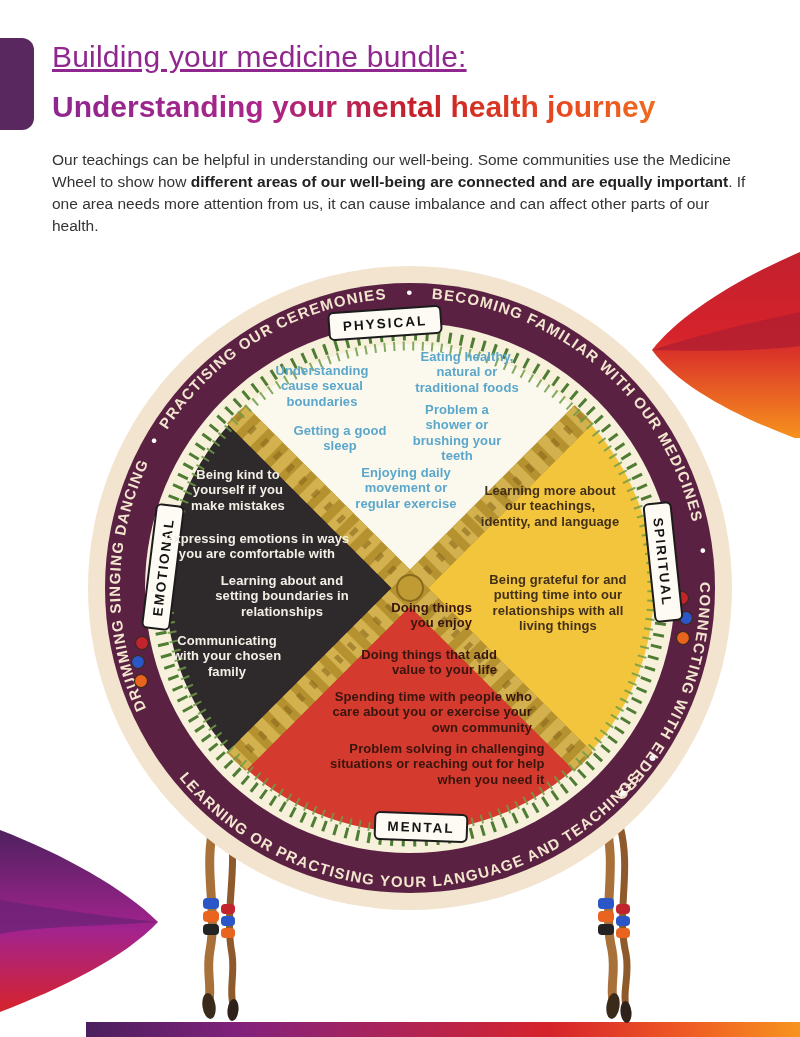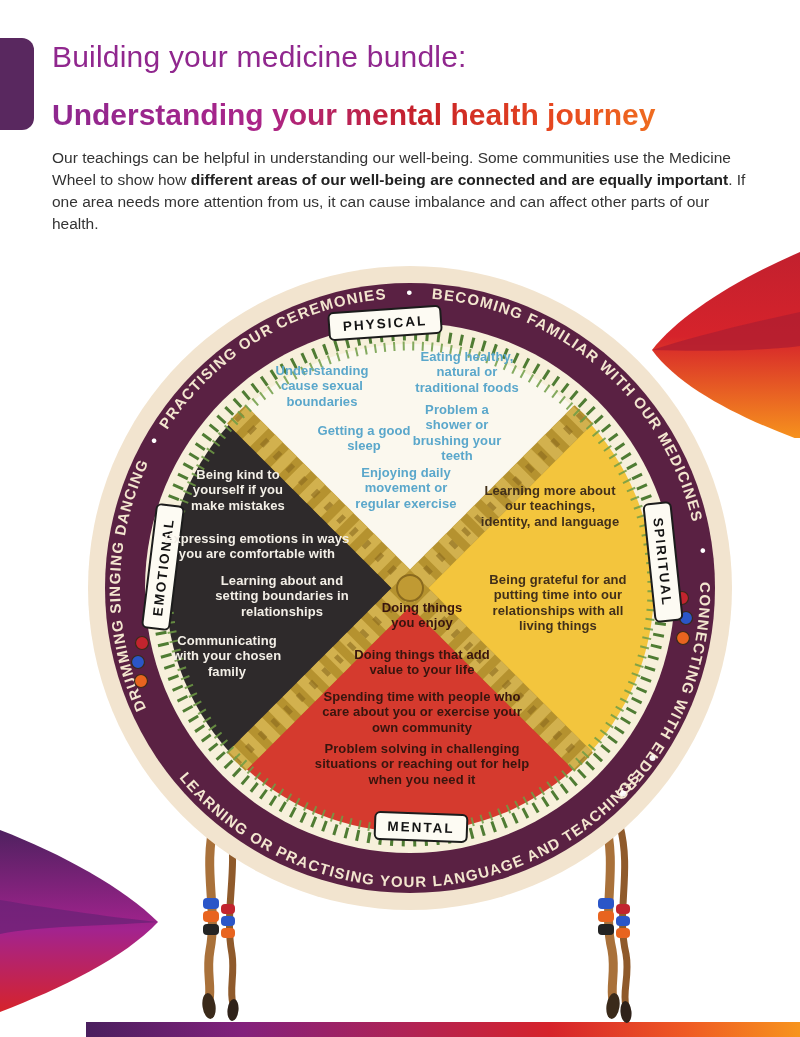--- a/index.html
+++ b/index.html
@@ -4,36 +4,36 @@
 <style>
   * { margin:0; padding:0; box-sizing:border-box; }
   html,body { background:#fff; }
   body { font-family:"Liberation Sans", sans-serif; }
   .page { position:relative; width:800px; height:1037px; background:#ffffff; overflow:hidden; }
 
   
   .corner-tab { position:absolute; left:0; top:38px; width:34px; height:92px;
                 background:#59285f; border-radius:0 12px 12px 0; }
   .header { position:absolute; left:52px; top:40px; width:708px; }
-  .t1 { display:block; font-size:30px; font-weight:400; color:#90278e; letter-spacing:.2px; }
-  .t2 { display:block; margin-top:24px; font-size:30px; font-weight:700;
+  .t1 { display:block; font-size:30px; font-weight:400; color:#90278e; letter-spacing:.2px;text-decoration:underline; }
+  .t2 { display:block; margin-top:16px; font-size:30px; font-weight:700;
         background:linear-gradient(90deg,#8e278f 0%,#ab2589 30%,#c72127 52%,#e8491f 72%,#f79420 100%);
         -webkit-background-clip:text; background-clip:text; color:transparent; }
-  .intro { margin-top:15px; font-size:15.5px; line-height:1.42; color:#333; width:706px; }
+  .intro { margin-top:25px; font-size:15.5px; line-height:1.42; color:#333; width:706px; }
   .intro strong { color:#222; }
 
   
   .wheel-wrap { position:absolute; left:60px; top:248px; width:700px; height:790px; }
   .wheel-wrap > svg { position:absolute; left:0; top:0; }
   .item { position:absolute; transform:translate(-50%,-50%); text-align:center;
           font-weight:700; line-height:1.18; letter-spacing:.1px; font-size:13px; }
   .q-physical  { color:#5aa7cb; }
   .q-emotional { color:#f3efe7; }
   .q-spiritual { color:#42301a; }
-  .q-mental    { color:#38150e; }
+  .q-mental    { color:#38150e;text-align:right; }
 
   .ring-text  { font-size:15px; font-weight:700; fill:#f3e6cf; letter-spacing:1.2px; }
   .ring-dot   { font-size:16px; font-weight:700; fill:#ffffff; }
   .banner-text{ font-size:13.5px; font-weight:700; fill:#141414; letter-spacing:2px; }
 
   
   .swoosh-tr { position:absolute; right:0; top:252px; }
   .swoosh-bl { position:absolute; left:0; top:830px; }
   .bottom-bar { position:absolute; left:86px; right:0; bottom:0; height:15px;
                 background:linear-gradient(90deg,#4a1f5e 0%,#83217c 22%,#b02355 45%,#d6232b 65%,#ef5a24 84%,#f7941d 100%); }
@@ -177,21 +177,21 @@
         <text class="banner-text" x="603" y="319" text-anchor="middle">SPIRITUAL</text>
       </g>
       <g transform="rotate(2 361 579)">
         <rect x="315" y="565.5" width="92" height="27" rx="5" fill="#fdfbf3" stroke="#1c1c1c" stroke-width="2"></rect>
         <text class="banner-text" x="361" y="584" text-anchor="middle">MENTAL</text>
       </g>
     </svg>
 
     <div class="item q-physical" style="left:262px;top:138px;width:112px">Understanding cause sexual boundaries</div>
     <div class="item q-physical" style="left:407px;top:124px;width:104px">Eating healthy, natural or traditional foods</div>
-    <div class="item q-physical" style="left:304px;top:190px;width:95px">Getting a good sleep</div>
+    <div class="item q-physical" style="left:280px;top:190px;width:95px">Getting a good sleep</div>
     <div class="item q-physical" style="left:397px;top:185px;width:110px">Problem a shower or brushing your teeth</div>
     <div class="item q-physical" style="left:346px;top:240px;width:120px">Enjoying daily movement or regular exercise</div>
 
     <div class="item q-emotional" style="left:178px;top:242px;width:112px">Being kind to yourself if you make mistakes</div>
     <div class="item q-emotional" style="left:197px;top:298px;width:185px">Expressing emotions in ways you are comfortable with</div>
     <div class="item q-emotional" style="left:222px;top:348px;width:150px">Learning about and setting boundaries in relationships</div>
     <div class="item q-spiritual" style="left:490px;top:258px;width:140px">Learning more about our teachings, identity, and language</div>
 
     <div class="item q-emotional" style="left:167px;top:408px;width:112px">Communicating with your chosen family</div>
     <div class="item q-spiritual" style="left:498px;top:355px;width:165px">Being grateful for and putting time into our relationships with all living things</div>

